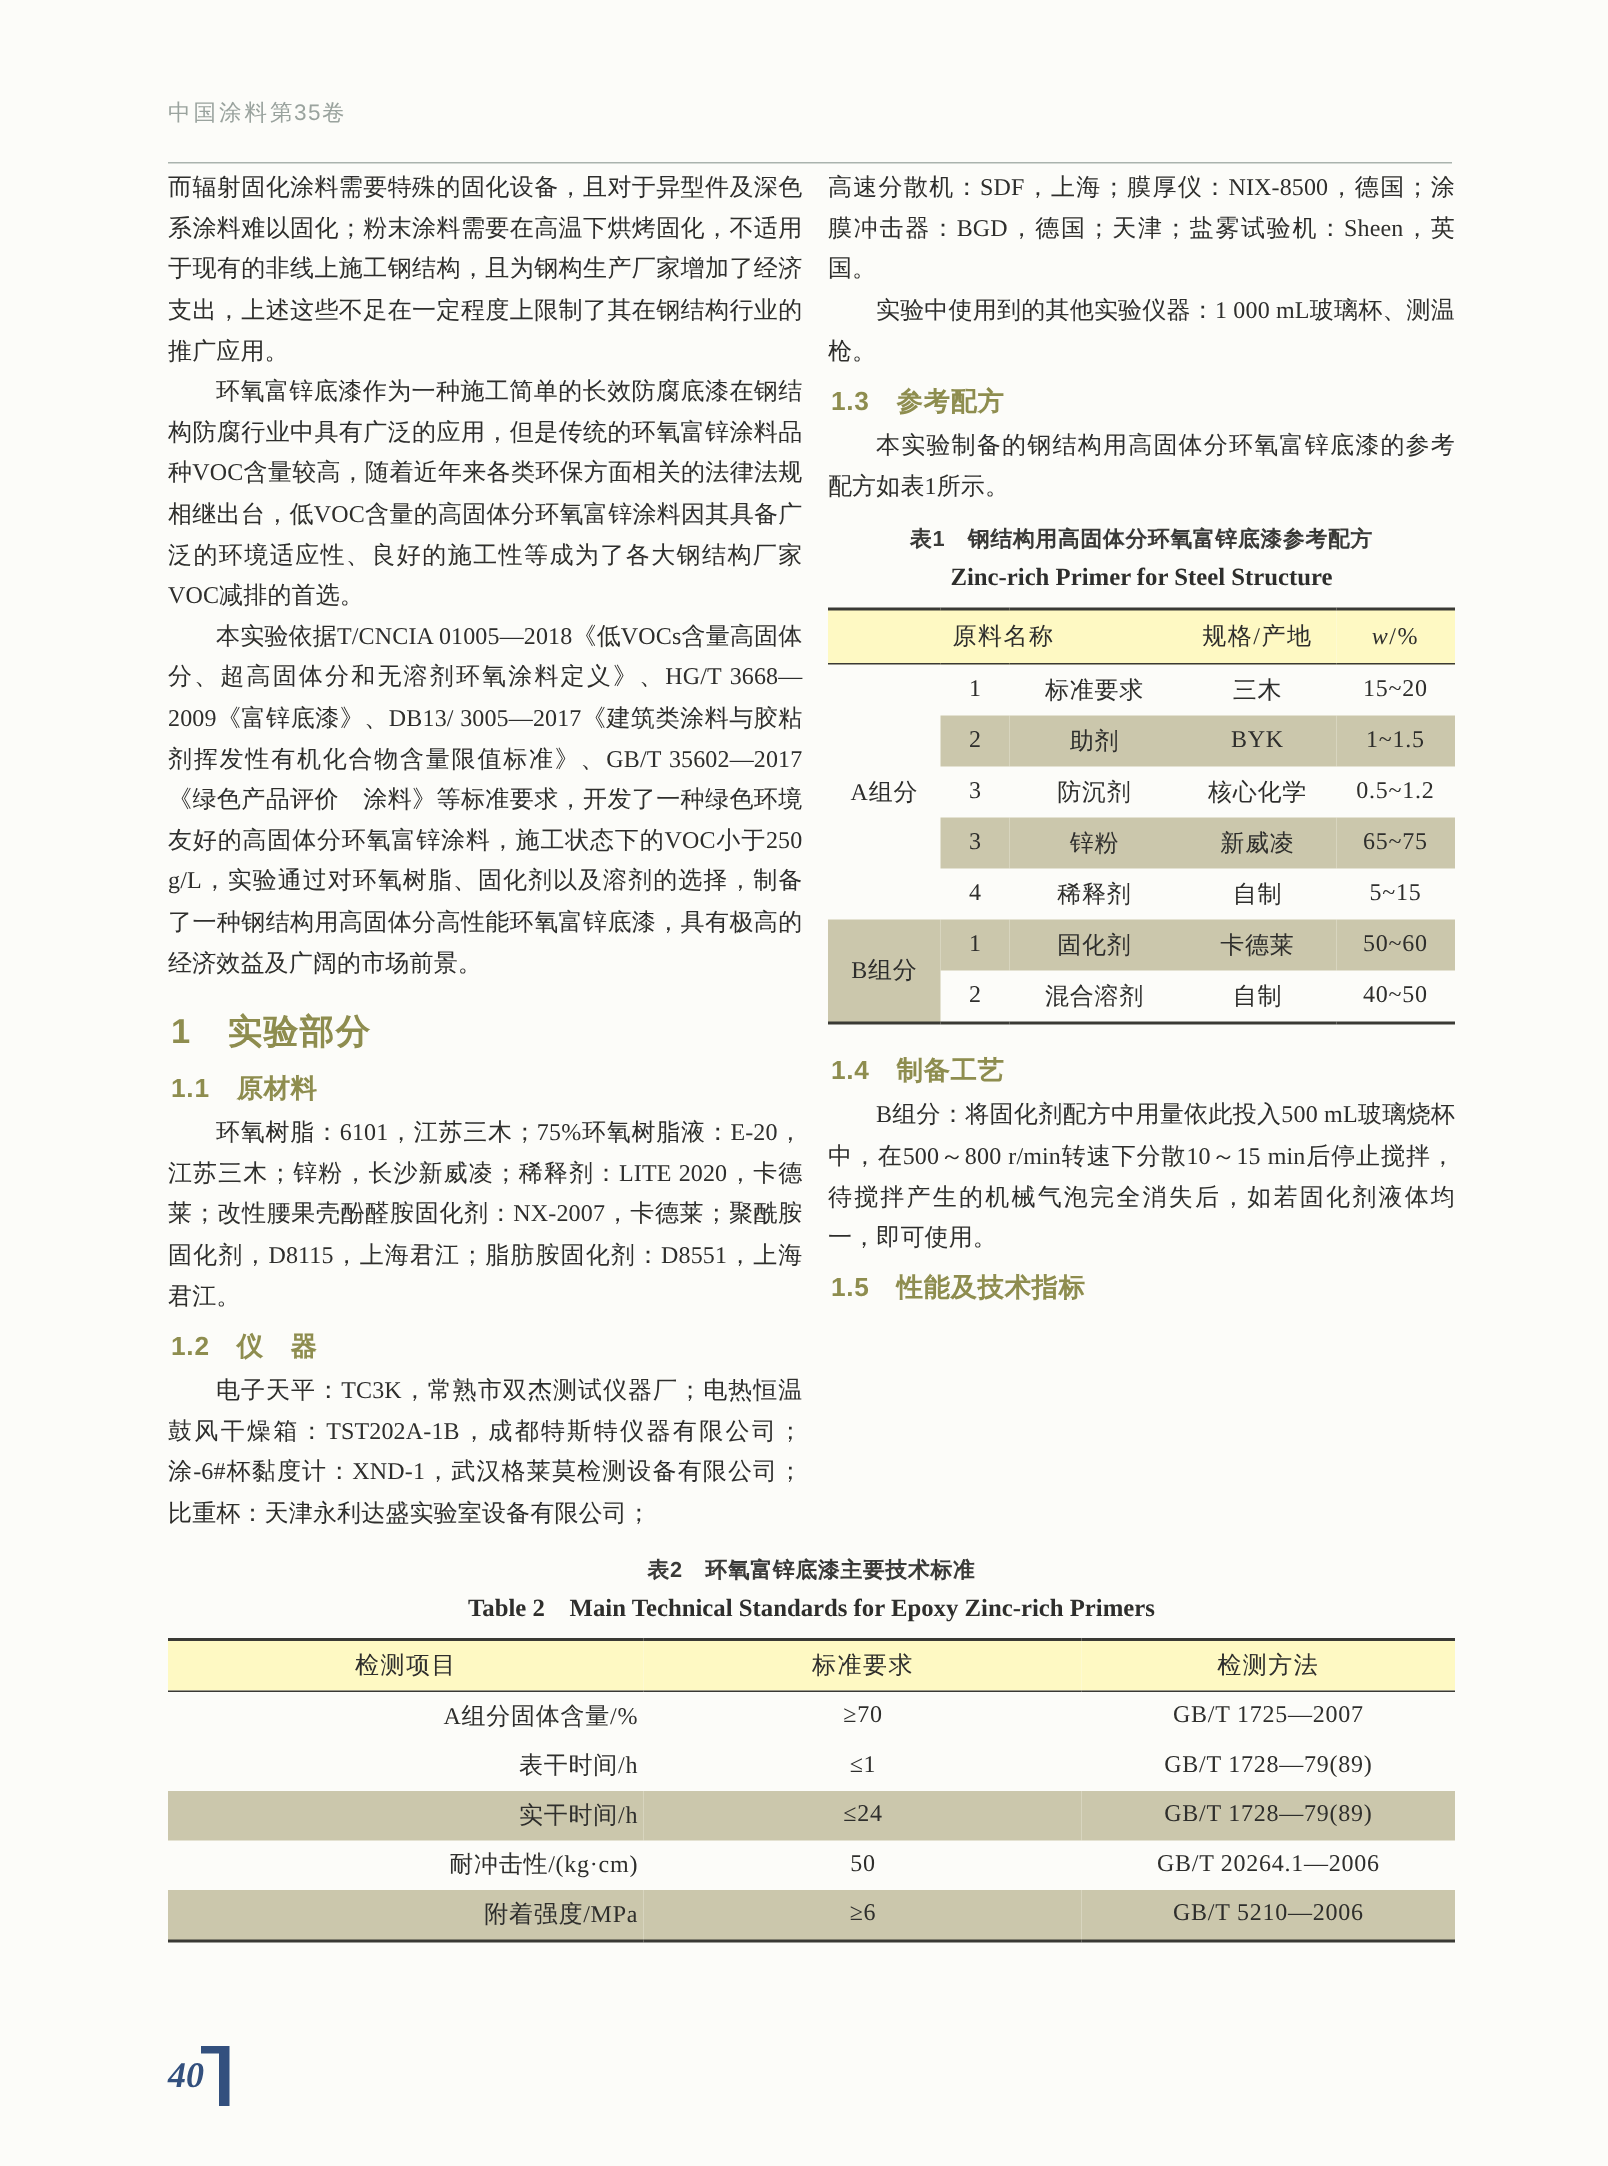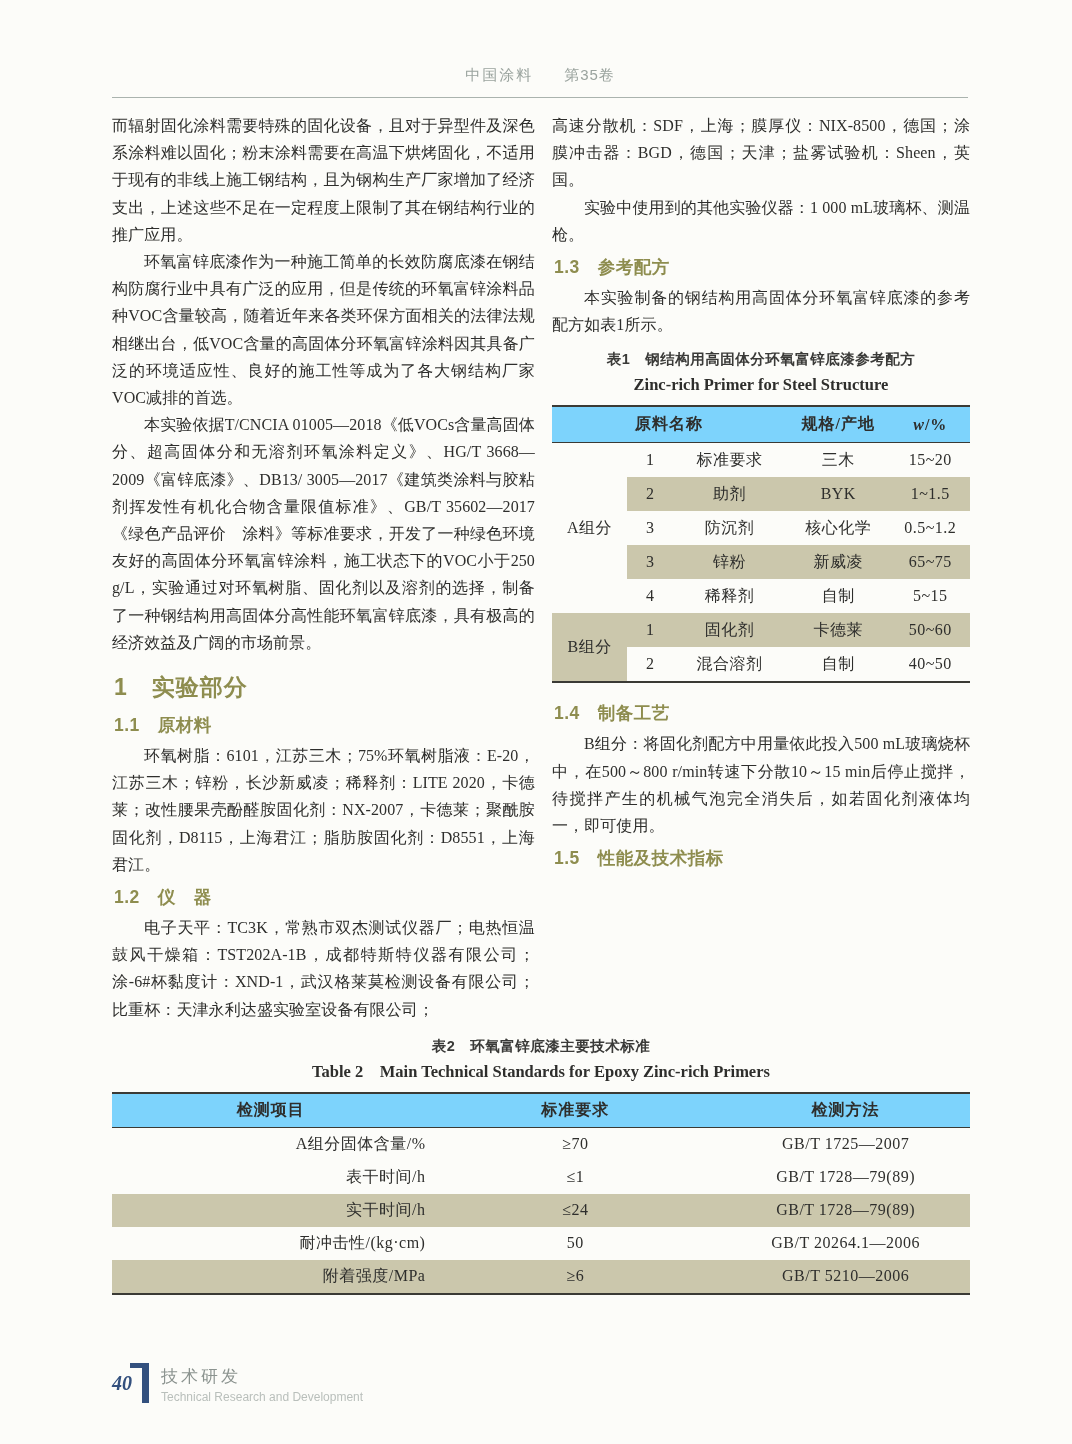--- a/index.html
+++ b/index.html
@@ -11,26 +11,25 @@
     width: 1072px; height: 1444px;
     margin: 0 auto;
     background: #fcfcf9;
     color: #2e2e2c;
     overflow: hidden;
   }
 
   
   .runhead {
     position: absolute; top: 66px; left: 112px; right: 104px;
-    display: flex; justify-content: center; align-items: flex-end;
+    display: flex; justify-content: flex-start; align-items: flex-end;
     font-family: "Liberation Sans", "DejaVu Sans", sans-serif;
     font-size: 15px; color: #9aa39e; letter-spacing: 2px;
     border-bottom: 1.5px solid #aab3ae;
-    padding-bottom: 12px;
-    gap: 31px;
+    padding-bottom: 23px;
   }
   .runhead .vol { letter-spacing: 1px; }
 
   
   .content {
     position: absolute; top: 112px; left: 112px; width: 858px;
   }
   .cols { display: flex; gap: 17px; }
   .col { width: 430px; }
   .col.right { width: 425px; }
@@ -63,22 +62,22 @@
     font-size: 16.5px; font-weight: bold; text-align: center;
     color: #2e2e2c; line-height: 24px; margin-top: 4px;
   }
   table.datatable {
     width: 100%; border-collapse: collapse;
     font-size: 16px; margin-top: 8px;
     border-top: 2px solid #3a3a35;
     border-bottom: 2px solid #3a3a35;
   }
   table.datatable th {
-    background: #7dd3fc;
-    font-weight: bold; 
+    background: #fef9c3;
+    font-weight: normal; 
     padding: 7px 2px; border-bottom: 1.5px solid #3a3a35;
     letter-spacing: 1px;
   }
   table.datatable td {
     text-align: center; padding: 6.5px 2px; letter-spacing: 0.5px;
   }
   tr.shade td { background: #cbc7ac; }
   td.group-cell { letter-spacing: 1px; }
   td.group-a { background: #fcfcf9 !important; }
   td.group-b { background: #cbc7ac !important; }
@@ -91,21 +90,21 @@
   table.t2 td, table.t2 th { padding: 6px 4px; }
 
   
   .footer {
     position: absolute; left: 112px; bottom: 40px;
     display: flex; align-items: flex-start;
   }
   .footer .pageno {
     font-family: "Liberation Serif", serif;
     font-style: italic; font-weight: bold;
-    font-size: 20px; color: #33507e; line-height: 40px;
+    font-size: 24px; color: #33507e; line-height: 40px;
     padding-right: 10px;
   }
   .footer .bar {
     width: 7px; height: 40px; background: #33507e;
     margin-right: 12px; position: relative;
   }
   .footer .bar::before {
     content: ""; position: absolute; top: 0; left: -12px;
     width: 12px; height: 5px; background: #33507e;
   }
@@ -273,19 +272,15 @@
           </tr>
 
         </tbody>
       </table>
     </div>
   </div>
 
   <div class="footer">
     <span class="pageno">40</span>
     <span class="bar"></span>
-    <span class="labels">
-      <div class="label-zh">技术研发</div>
-      <div class="label-en">Technical Research and Development</div>
-    </span>
   </div>
 
 </div>
 
 </body></html>

